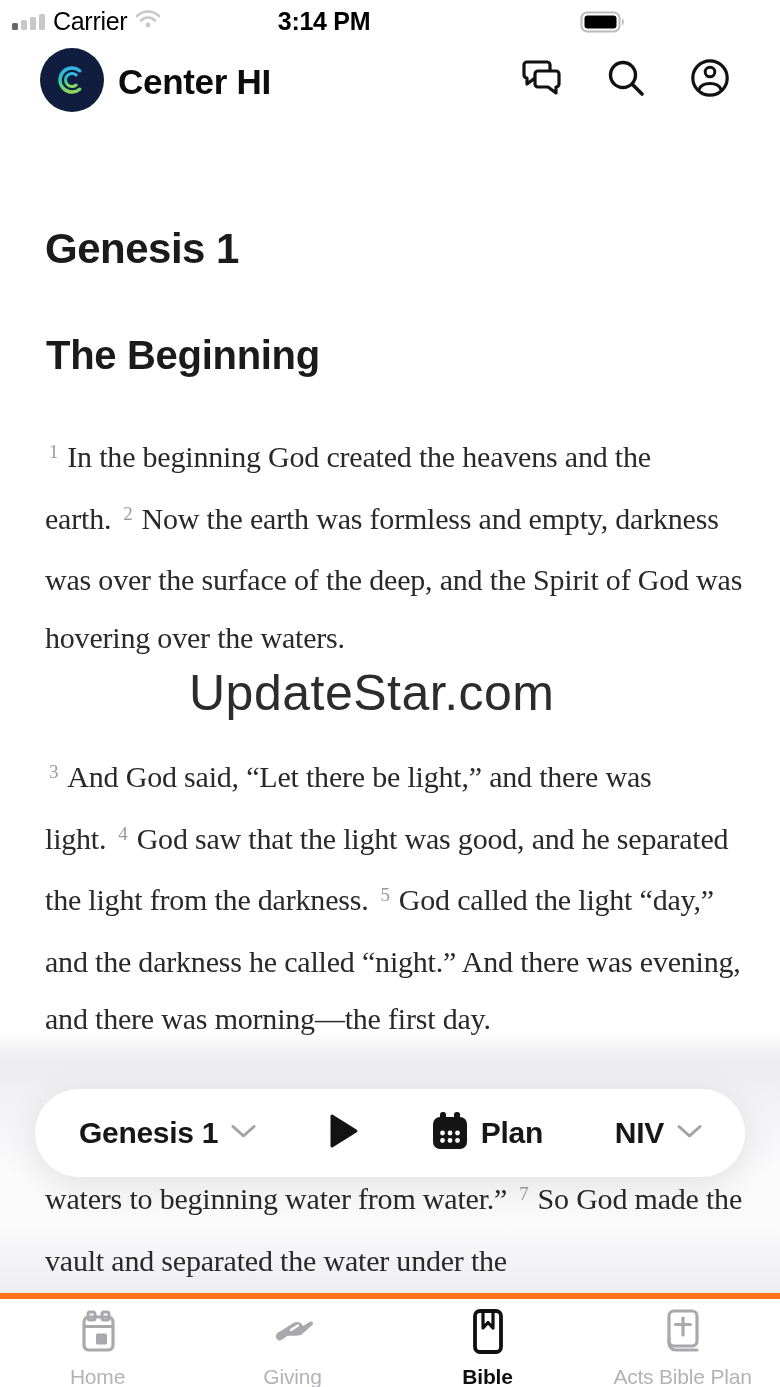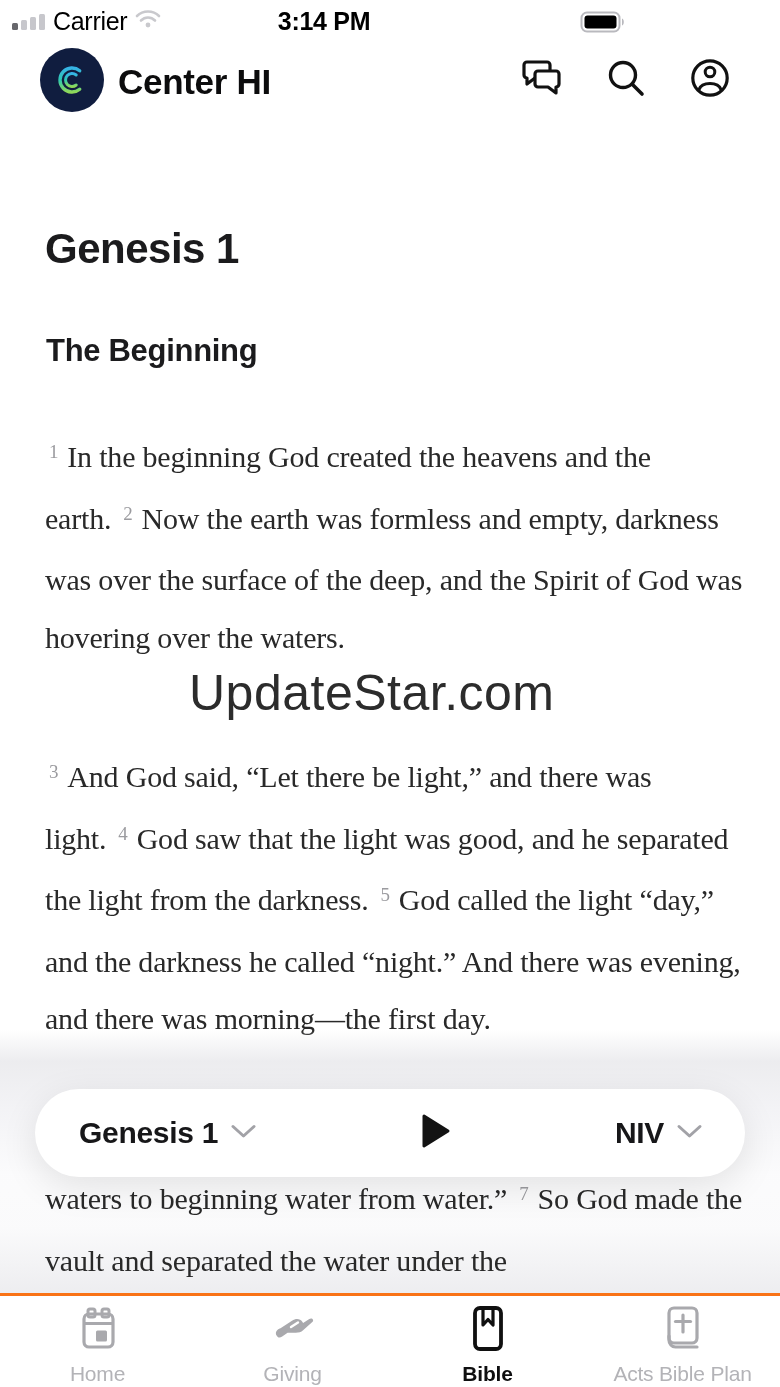--- a/index.html
+++ b/index.html
@@ -26,21 +26,21 @@
   
   .app-header { left:0; top:44px; width:780px; height:72px; z-index:10; }
   .logo { position:absolute; left:40px; top:4px; width:64px; height:64px; border-radius:50%;
           background:#101d3f; display:flex; align-items:center; justify-content:center; }
   .app-name { position:absolute; left:118px; top:18px; font-size:35px; font-weight:700; color:#0c0c0d; letter-spacing:-0.3px; }
   .hdr-icons { position:absolute; right:48px; top:12px; display:flex; gap:40px; align-items:center; }
   .hicon { width:44px; height:44px; display:flex; align-items:center; justify-content:center; }
 
   
   .h1 { left:45px; top:225px; font-size:42px; font-weight:800; color:#1b1b1d; letter-spacing:-0.5px; z-index:2; }
-  .h2 { left:46px; top:333px; font-size:31px; font-weight:700; color:#1b1b1d; letter-spacing:-0.3px; z-index:2; }
+  .h2 { left:46px; top:333px; font-size:40px; font-weight:700; color:#1b1b1d; letter-spacing:-0.3px; z-index:2; }
 
   .verse-para { font-family:"Liberation Serif", serif; font-size:30px; line-height:57.5px;
                 color:#292929; width:700px; left:45px; letter-spacing:-0.2px; }
   .p1 { top:428px; z-index:2; }
   .p2 { top:748px; z-index:4; }
   .p3 { top:1170px; z-index:7; }
   .vnum { font-size:19px; color:#9b9b9f; position:relative; top:-9px; margin:0 9px 0 12px; }
   .vnum.first { margin-left:4px; }
 
   .watermark { left:189px; top:664px; font-size:50px; color:#2c2c2c; letter-spacing:0.5px; z-index:3; white-space:nowrap; }
@@ -56,21 +56,21 @@
       rgba(236,236,239,0.95) 100%); }
 
   .pill { left:35px; top:1089px; width:710px; height:88px; border-radius:44px; background:#ffffff;
           box-shadow:0 10px 36px rgba(0,0,0,0.10); z-index:8;
           display:flex; align-items:center; justify-content:space-between; padding:0 42px 0 44px; }
   .pill-btn { display:flex; align-items:center; gap:12px; cursor:pointer; }
   .pill-label { font-size:30px; font-weight:700; color:#171719; letter-spacing:-0.3px; }
 
   
   .tab-bar { left:0; top:1293px; width:780px; height:94px; background:#ffffff;
-             border-top:3px solid #f97316; display:flex; z-index:9; }
+             border-top:6px solid #f97316; display:flex; z-index:9; }
   .tab { flex:1; display:flex; flex-direction:column; align-items:center; justify-content:flex-start; padding-top:9px; gap:5px; }
   .tab-label { font-size:21px; color:#b3b3b7; letter-spacing:-0.2px; }
   .tab.active .tab-label { color:#0f0f10; font-weight:600; }
 </style>
 </head>
 <body>
 
 <div class="abs status-bar">
   <div class="sb-left">
     <span class="sig">
@@ -165,20 +165,36 @@
     </span>
   </div>
   <div class="pill-btn">
     <span>
       <svg width="30" height="36" viewBox="0 0 30 36">
         <path d="M3 3 L27 18 L3 33 Z" fill="#131313" stroke="#131313" stroke-width="3" stroke-linejoin="round"></path>
       </svg>
     </span>
   </div>
   <div class="pill-btn">
+    <span>
+      <svg width="38" height="40" viewBox="0 0 38 40">
+        <rect x="9" y="1" width="6" height="9" rx="2.5" fill="#141414"></rect>
+        <rect x="23" y="1" width="6" height="9" rx="2.5" fill="#141414"></rect>
+        <rect x="2" y="6" width="34" height="32" rx="7" fill="#141414"></rect>
+        <circle cx="11.5" cy="22" r="2.4" fill="#fff"></circle>
+          <circle cx="19" cy="22" r="2.4" fill="#fff"></circle>
+          <circle cx="26.5" cy="22" r="2.4" fill="#fff"></circle>
+        <circle cx="11.5" cy="29.5" r="2.4" fill="#fff"></circle>
+          <circle cx="19" cy="29.5" r="2.4" fill="#fff"></circle>
+          <circle cx="26.5" cy="29.5" r="2.4" fill="#fff"></circle>
+      </svg>
+    </span>
+    <span class="pill-label">Plan</span>
+  </div>
+  <div class="pill-btn">
     <span class="pill-label">NIV</span>
     <span>
       <svg width="27" height="17" viewBox="0 0 27 17" fill="none">
         <path d="M3 3.5 L13.5 13 L24 3.5" stroke="#a2a2a7" stroke-width="3" stroke-linecap="round" stroke-linejoin="round"></path>
       </svg>
     </span>
   </div>
 </div>
 
 <div class="abs tab-bar">

